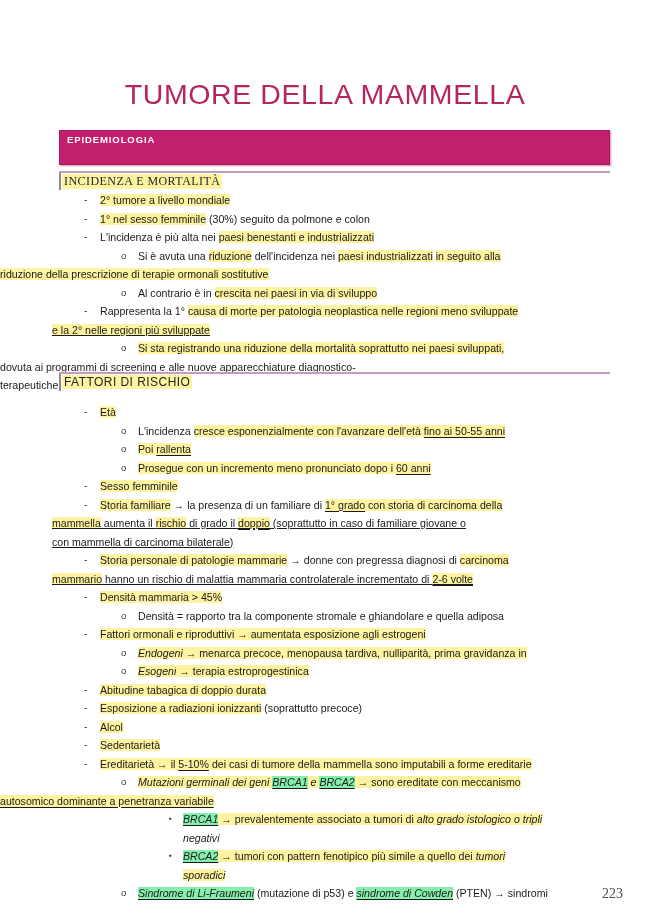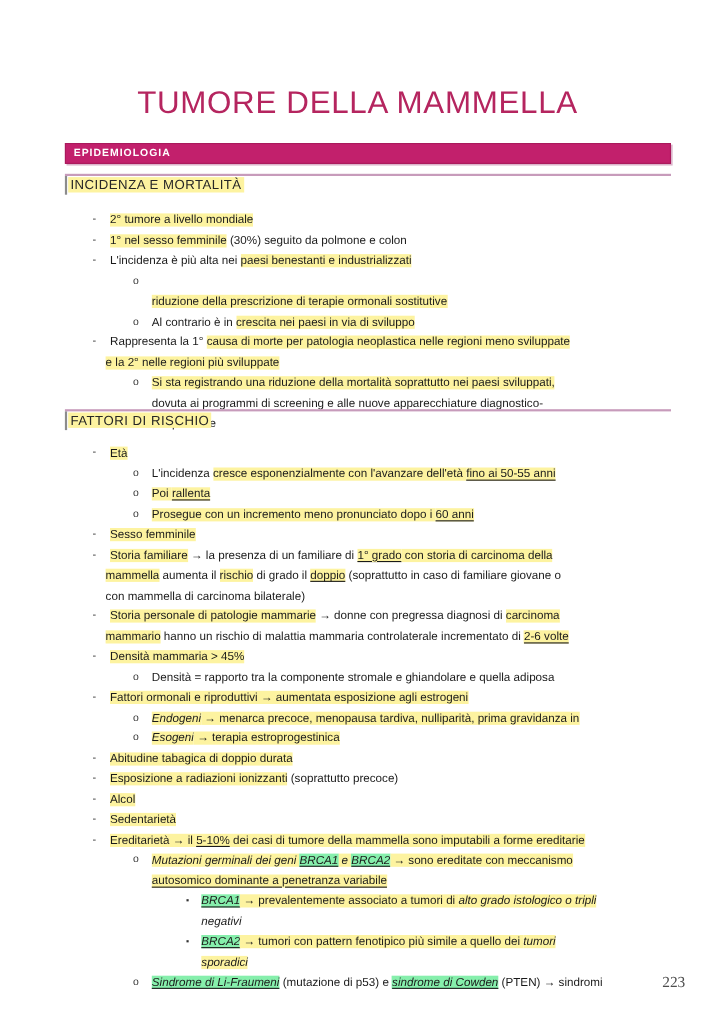--- a/index.html
+++ b/index.html
@@ -35,21 +35,21 @@
     letter-spacing: 0.6px;
     color: #b5255f;
     font-family: "Liberation Sans", sans-serif;
   }
 
   
   .banner {
     position: absolute;
     left: 59px;
     width: 551px;
-    height: 19px;
+    height: 35px;
     top: 130px;
     background: #c2206c;
     border: 1px solid #a91a5c;
     box-sizing: border-box;
     box-shadow: 1.5px 1.5px 0 rgba(190,120,160,0.55);
   }
   .banner-label {
     position: absolute;
     left: 7px;
     top: 3px;
@@ -119,22 +119,22 @@
   }
 
   
   .lvl1 { padding-left: 84px; }
   .lvl1 .mark { width: 16px; font-size: 10px; line-height: 18.5px; }
   .lvl2 { padding-left: 121px; }
   .lvl2 .mark { width: 17px; font-size: 9.5px; line-height: 18.5px; }
   .lvl3 { padding-left: 169px; }
   .lvl3 .mark { width: 14px; font-size: 8px; line-height: 18.5px; }
 
-  .cont { padding-left: 96px; }
-  .cont2 { padding-left: 138px; }
+  .cont { padding-left: 52px; text-decoration: underline; }
+  .cont2 { }
   .cont3 { padding-left: 183px; justify-content: center; }
   .cont .body, .cont2 .body, .cont3 .body { padding-right: 10px; }
 
   
   .hl { background: #fdf3a0; margin-top: 37px; }
   .it { font-style: italic; }
   .hlu { background: #fdf3a0; text-decoration: underline; text-underline-offset: 1.5px; }
   .hli { background: #fdf3a0; font-style: italic; }
   .hliu { background: #86efac; font-style: italic; text-decoration: underline; text-underline-offset: 1.5px; }
 
@@ -152,21 +152,21 @@
 <body>
 
 <div class="page">
 
   <div class="doc-title">TUMORE DELLA MAMMELLA</div>
 
   <div class="banner">
     <span class="banner-label">EPIDEMIOLOGIA</span>
   </div>
 
-  <div class="subhead" style="top:158px; height:22px;">
+  <div class="subhead" style="top:171px; height:22px;font-family:Liberation Serif, serif;">
     <div class="rule"></div>
     <div class="tick"></div>
     <div class="sh-text">INCIDENZA E MORTALITÀ</div>
   </div>
 
   <div class="block" style="top:191px;">
 
     <div class="row lvl1">
       <span class="mark">-</span>
       <span class="body"><span class="hl">2° tumore a livello mondiale</span></span>
@@ -177,20 +177,21 @@
       <span class="body"><span class="hl">1° nel sesso femminile</span><span> (30%) seguito da polmone e colon</span></span>
     </div>
 
     <div class="row lvl1">
       <span class="mark">-</span>
       <span class="body"><span>L'incidenza è più alta nei </span><span class="hl">paesi benestanti e industrializzati</span></span>
     </div>
 
     <div class="row lvl2">
       <span class="mark">o</span>
+      <span class="body"><span>Si è avuta una </span><span class="hl">riduzione</span><span> dell'incidenza nei </span><span class="hl">paesi industrializzati</span><span> </span><span class="hl">in seguito alla</span></span>
     </div>
     <div class="row cont2">
       <span class="body"><span class="hl">riduzione della prescrizione di terapie ormonali sostitutive</span></span>
     </div>
 
     <div class="row lvl2">
       <span class="mark">o</span>
       <span class="body"><span>Al contrario è in </span><span class="hl">crescita nei paesi in via di sviluppo</span></span>
     </div>
 

